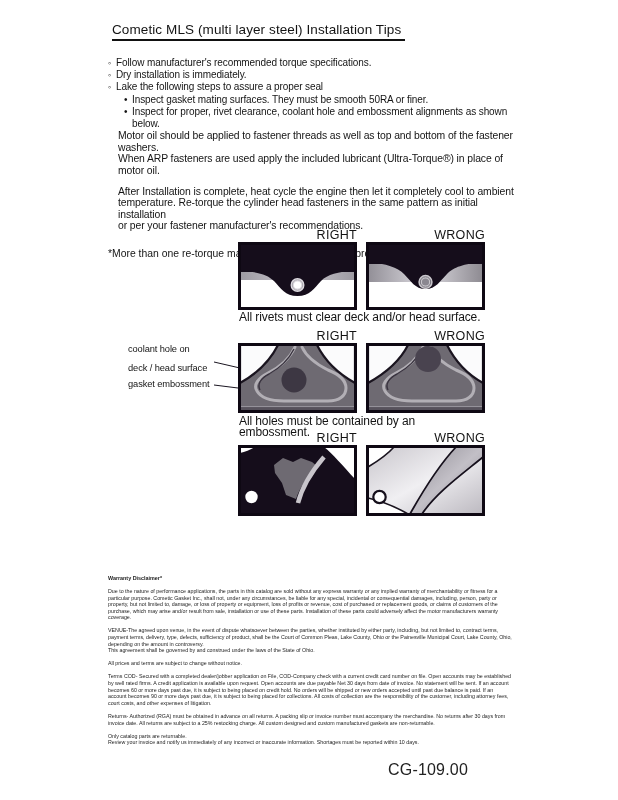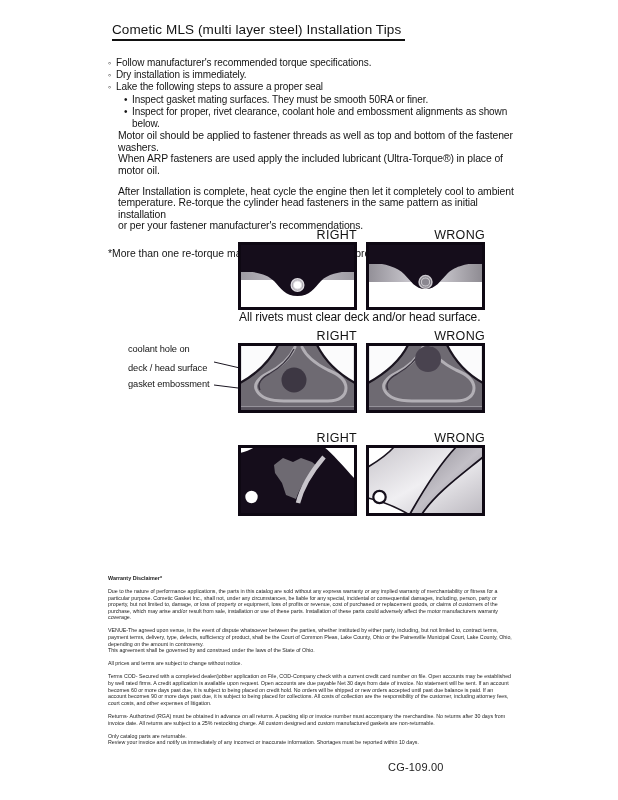--- a/index.html
+++ b/index.html
@@ -27,21 +27,21 @@
   }
   .panel{position:absolute;width:119px;}
   .fig-caption{position:absolute;left:119px;width:246px;font-size:12px;line-height:11px;letter-spacing:-0.1px;white-space:pre-line;}
   .callout{position:absolute;left:8px;width:92px;font-size:9.3px;line-height:19px;white-space:pre-line;letter-spacing:-0.1px;}
   .leader-svg{position:absolute;left:0;top:110px;width:365px;height:120px;}
   
   .legal{position:absolute;left:108px;top:575px;width:404px;color:#1d1d1d;}
   .legal-heading{font-size:5.4px;font-weight:bold;margin:0 0 7px 0;}
   .legal-para{font-size:5.3px;line-height:6.6px;white-space:pre-line;margin:0 0 6.5px 0;letter-spacing:0;}
   
-  .pagenum{position:absolute;left:388px;top:761px;font-size:11px;letter-spacing:.2px;color:#222;text-align:right;}
+  .pagenum{position:absolute;left:388px;top:761px;font-size:16px;letter-spacing:.2px;color:#222;text-align:right;}
 </style>
 </head>
 <body>
 
 <div class="page">
 
   <div class="doc">
     <h1 class="title">Cometic MLS (multi layer steel) Installation Tips</h1>
 
     <div class="bullet-row">
@@ -140,20 +140,21 @@
       <rect x="0" y="0" width="119" height="70" fill="#6e6a72"></rect>
       <path d="M2,2 L42,2 C35,16 20,30 2,40 Z" fill="#fbfbfc" stroke="#1a141f" stroke-width="2.2" stroke-linejoin="round"></path>
       <path d="M117,2 L81,2 C88,16 99,30 117,40 Z" fill="#fbfbfc" stroke="#1a141f" stroke-width="2.2" stroke-linejoin="round"></path>
       <path d="M57,4 C52,15 42,24 30,30 C20,35 15,42 19,48 C23,55 32,58 46,58 L90,58 C101,58 108,53 108,45 C108,37 100,31 90,27 C78,21 68,13 64,4" fill="none" stroke="#b2afb5" stroke-width="3" stroke-linecap="round"></path>
       <path d="M56,6 C51,16 42,25 31,31 C23,35 19,41 22,47" fill="none" stroke="#39333f" stroke-width="1.4"></path>
       <circle cx="62" cy="16" r="13" fill="#49434f"></circle>
       <line x1="2" y1="63.5" x2="117" y2="63.5" stroke="#95929a" stroke-width="1.2"></line>
       <rect x="2" y="64.2" width="115" height="4" fill="#57525c"></rect>
       <rect x="1.5" y="1.5" width="116" height="67" fill="none" stroke="#0e0813" stroke-width="3"></rect>
     </svg>
+    <div class="fig-caption" style="top:188px;">All holes must be contained by an embossment.</div>
 
     <div class="fig-label" style="left:118px;top:203px;">RIGHT</div>
     <div class="fig-label" style="left:246px;top:203px;">WRONG</div>
 
     <svg class="panel" style="left:118px;top:217px;" width="119" height="71" viewBox="0 0 119 71">
       <rect x="0" y="0" width="119" height="71" fill="#150d1b"></rect>
       <path d="M86,2 L117,2 L117,34 C104,20 95,9 86,2 Z" fill="#ffffff"></path>
       <path d="M2,2 L17,2 C12,5 7,7 2,8 Z" fill="#ffffff"></path>
       <path d="M36,20 L45,13 L55,17 L63,13 L74,17 L79,21 C70,30 62,42 58,54 L48,50 L44,38 L37,28 Z" fill="#6e6a72"></path>
       <path d="M86,12 C74,26 64,42 60,58" fill="none" stroke="#c8c5cb" stroke-width="4.5"></path>

